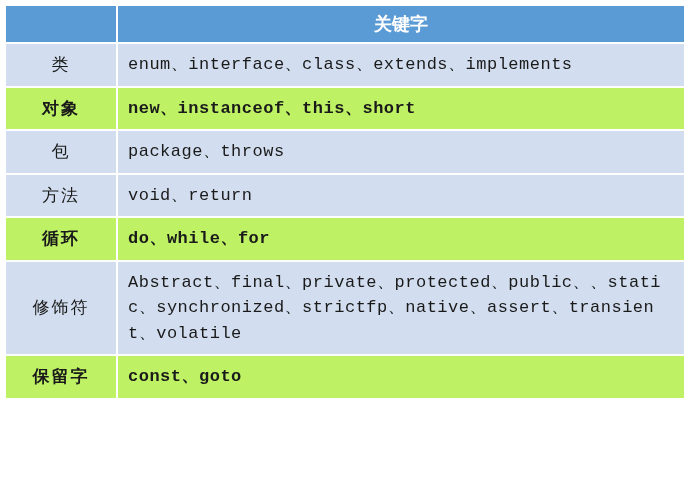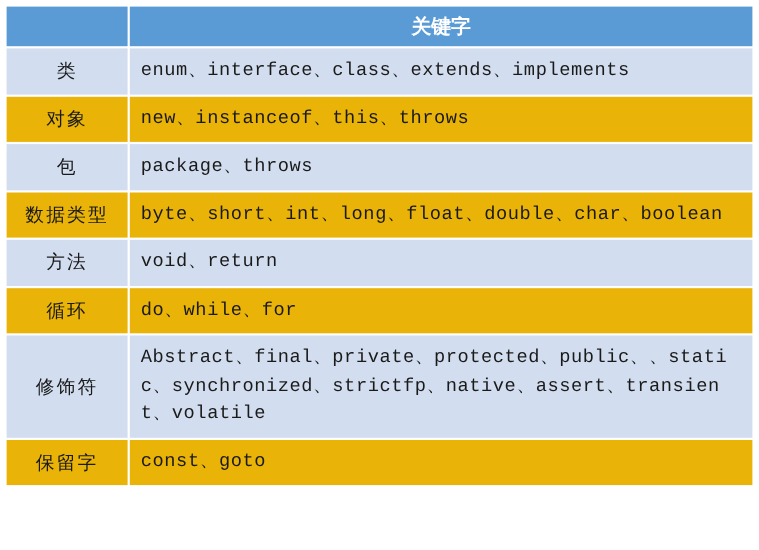--- a/index.html
+++ b/index.html
@@ -31,21 +31,22 @@
     }
     .row td {
       padding: 8px 10px;
       font-size: 17px;
       vertical-align: middle;
     }
     .row-odd td {
       background: #d2deef;
     }
     .row-even td {
-      background: #eab308;
+      background: #bef264;
+      font-weight: bold;
     }
     .category-cell {
       width: 110px;
       text-align: center;
       font-family: "Microsoft YaHei", "SimSun", sans-serif;
       color: #1a1a1a;
       letter-spacing: 2px;
     }
     .keywords-cell {
       font-family: "Courier New", monospace;
@@ -65,29 +66,25 @@
       <th>关键字</th>
     </tr>
   </thead>
   <tbody>
     <tr class="row row-odd">
       <td class="category-cell">类</td>
       <td class="keywords-cell">enum、interface、class、extends、implements</td>
     </tr>
     <tr class="row row-even">
       <td class="category-cell">对象</td>
-      <td class="keywords-cell">new、instanceof、this、throws</td>
+      <td class="keywords-cell">new、instanceof、this、short</td>
     </tr>
     <tr class="row row-odd">
       <td class="category-cell">包</td>
       <td class="keywords-cell">package、throws</td>
-    </tr>
-    <tr class="row row-even">
-      <td class="category-cell">数据类型</td>
-      <td class="keywords-cell">byte、short、int、long、float、double、char、boolean</td>
     </tr>
     <tr class="row row-odd">
       <td class="category-cell">方法</td>
       <td class="keywords-cell">void、return</td>
     </tr>
     <tr class="row row-even">
       <td class="category-cell">循环</td>
       <td class="keywords-cell">do、while、for</td>
     </tr>
     <tr class="row row-odd">

